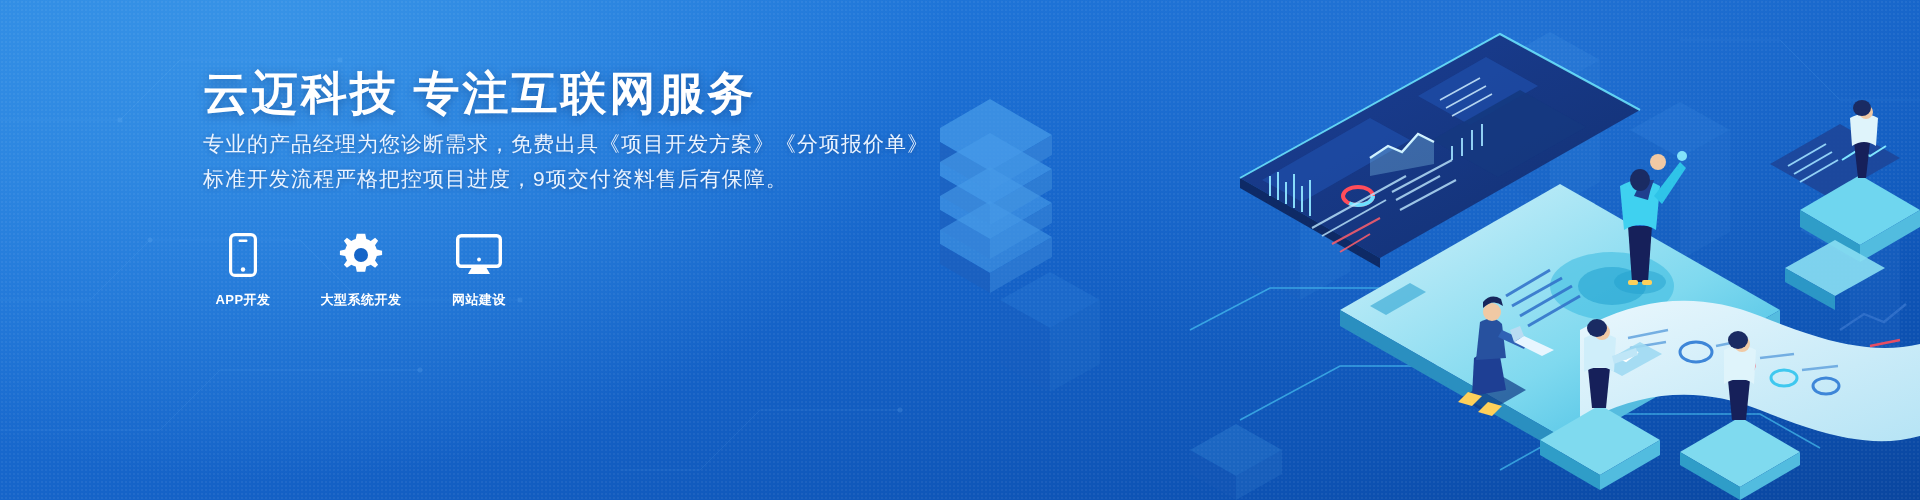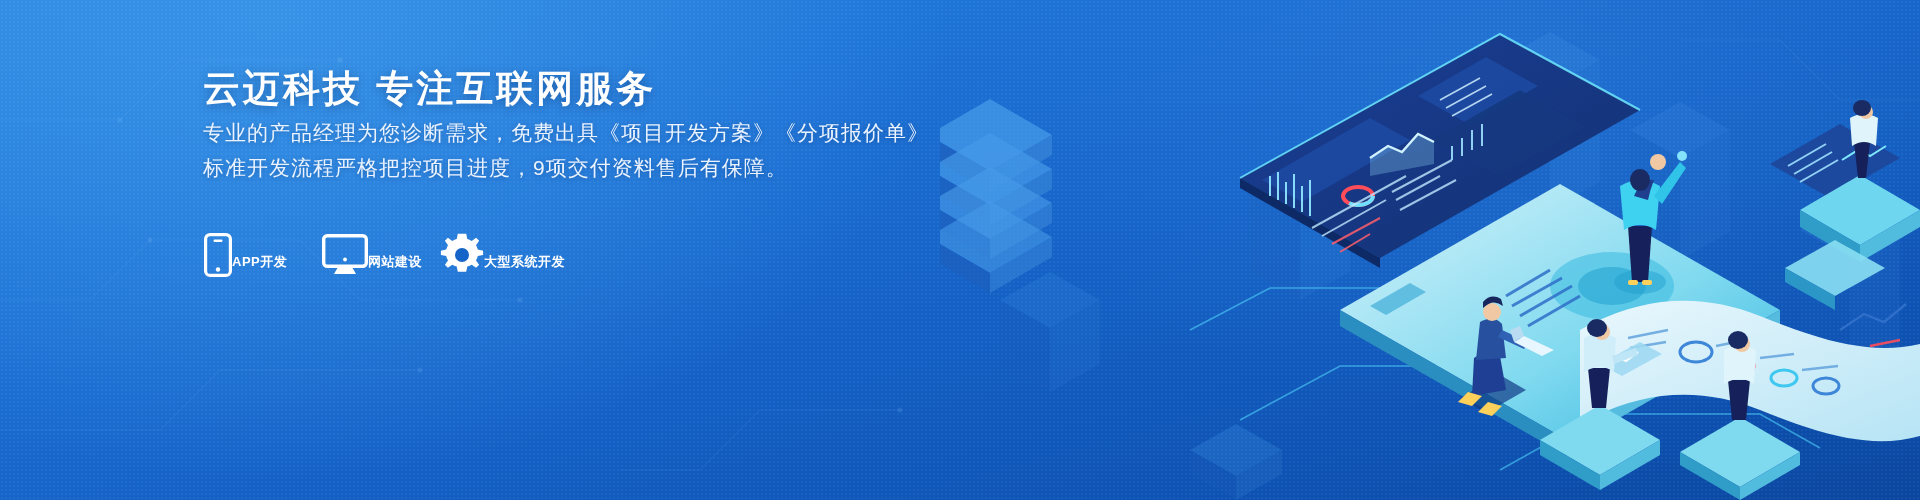--- a/index.html
+++ b/index.html
@@ -34,27 +34,28 @@
     opacity:.35; pointer-events:none;
   }
 
   
   #copy {
     position:absolute;
     left:203px; top:66px;
     width:720px;
   }
   #headline {
-    font-size:37px;
+    font-size:46px;
     font-weight:bold;
     color:#ffffff;
     letter-spacing:3px;
     line-height:1.22;
     text-shadow:0 2px 10px rgba(2,30,80,0.35);
     white-space:nowrap;
+    font-family:Liberation Serif, serif;
   }
   #subtitle {
     margin-top:4px;
     font-size:21px;
     color:#eaf3ff;
     line-height:1.68;
     letter-spacing:1px;
     text-shadow:0 1px 5px rgba(2,30,80,0.30);
     white-space:nowrap;
   }
@@ -64,21 +65,21 @@
   #services {
     position:absolute;
     left:204px; top:232px;
     display:flex;
     align-items:flex-start;
     gap:40px;
   }
   .service {
     width:78px;
     display:flex;
-    flex-direction:row;
+    flex-direction:column;
     align-items:center;
   }
   .service .glyph {
     height:46px;
     display:flex;
     align-items:center;
     justify-content:center;
     margin-bottom:13px;
   }
   .service .glyph svg { display:block; fill:#ffffff; }
@@ -388,40 +389,40 @@
           <circle cx="14" cy="36.5" r="2.2" fill="#ffffff"></circle>
         </svg>
       </span>
       <span class="caption">APP开发</span>
     </div>
 
 
 
     <div class="service">
       <span class="glyph">
-        <svg width="46" height="42" viewBox="0 0 46 42">
-          <rect x="1.7" y="1.7" width="42.6" height="30.6" rx="3.5" fill="none" stroke="#ffffff" stroke-width="3.4"></rect>
-          <circle cx="23" cy="25.5" r="1.9" fill="#ffffff"></circle>
-          <path d="M16 33 L30 33 L34 40 L12 40 Z" fill="#ffffff"></path>
-        </svg>
-      </span>
-      <span class="caption">网站建设</span>
-    </div>
-
-    <div class="service">
-      <span class="glyph">
         <svg width="44" height="44" viewBox="0 0 44 44">
           <path d="M22 0.8 l4.2 0 1.1 5.3 a16 16 0 0 1 4.4 1.8 l4.4 -3.1 3 3 -3.1 4.4
                    a16 16 0 0 1 1.8 4.4 l5.3 1.1 0 4.2 -5.3 1.1 a16 16 0 0 1 -1.8 4.4
                    l3.1 4.4 -3 3 -4.4 -3.1 a16 16 0 0 1 -4.4 1.8 l-1.1 5.3 -4.2 0
                    -4.2 0 -1.1 -5.3 a16 16 0 0 1 -4.4 -1.8 l-4.4 3.1 -3 -3 3.1 -4.4
                    a16 16 0 0 1 -1.8 -4.4 l-5.3 -1.1 0 -4.2 5.3 -1.1
                    a16 16 0 0 1 1.8 -4.4 l-3.1 -4.4 3 -3 4.4 3.1
                    a16 16 0 0 1 4.4 -1.8 l1.1 -5.3 Z" fill="#ffffff"></path>
           <circle cx="22" cy="22" r="7" fill="#1565c8"></circle>
         </svg>
       </span>
       <span class="caption">大型系统开发</span>
     </div>
 
+    <div class="service">
+      <span class="glyph">
+        <svg width="46" height="42" viewBox="0 0 46 42">
+          <rect x="1.7" y="1.7" width="42.6" height="30.6" rx="3.5" fill="none" stroke="#ffffff" stroke-width="3.4"></rect>
+          <circle cx="23" cy="25.5" r="1.9" fill="#ffffff"></circle>
+          <path d="M16 33 L30 33 L34 40 L12 40 Z" fill="#ffffff"></path>
+        </svg>
+      </span>
+      <span class="caption">网站建设</span>
+    </div>
+
   </div>
 
 </div>
 
 </body></html>

